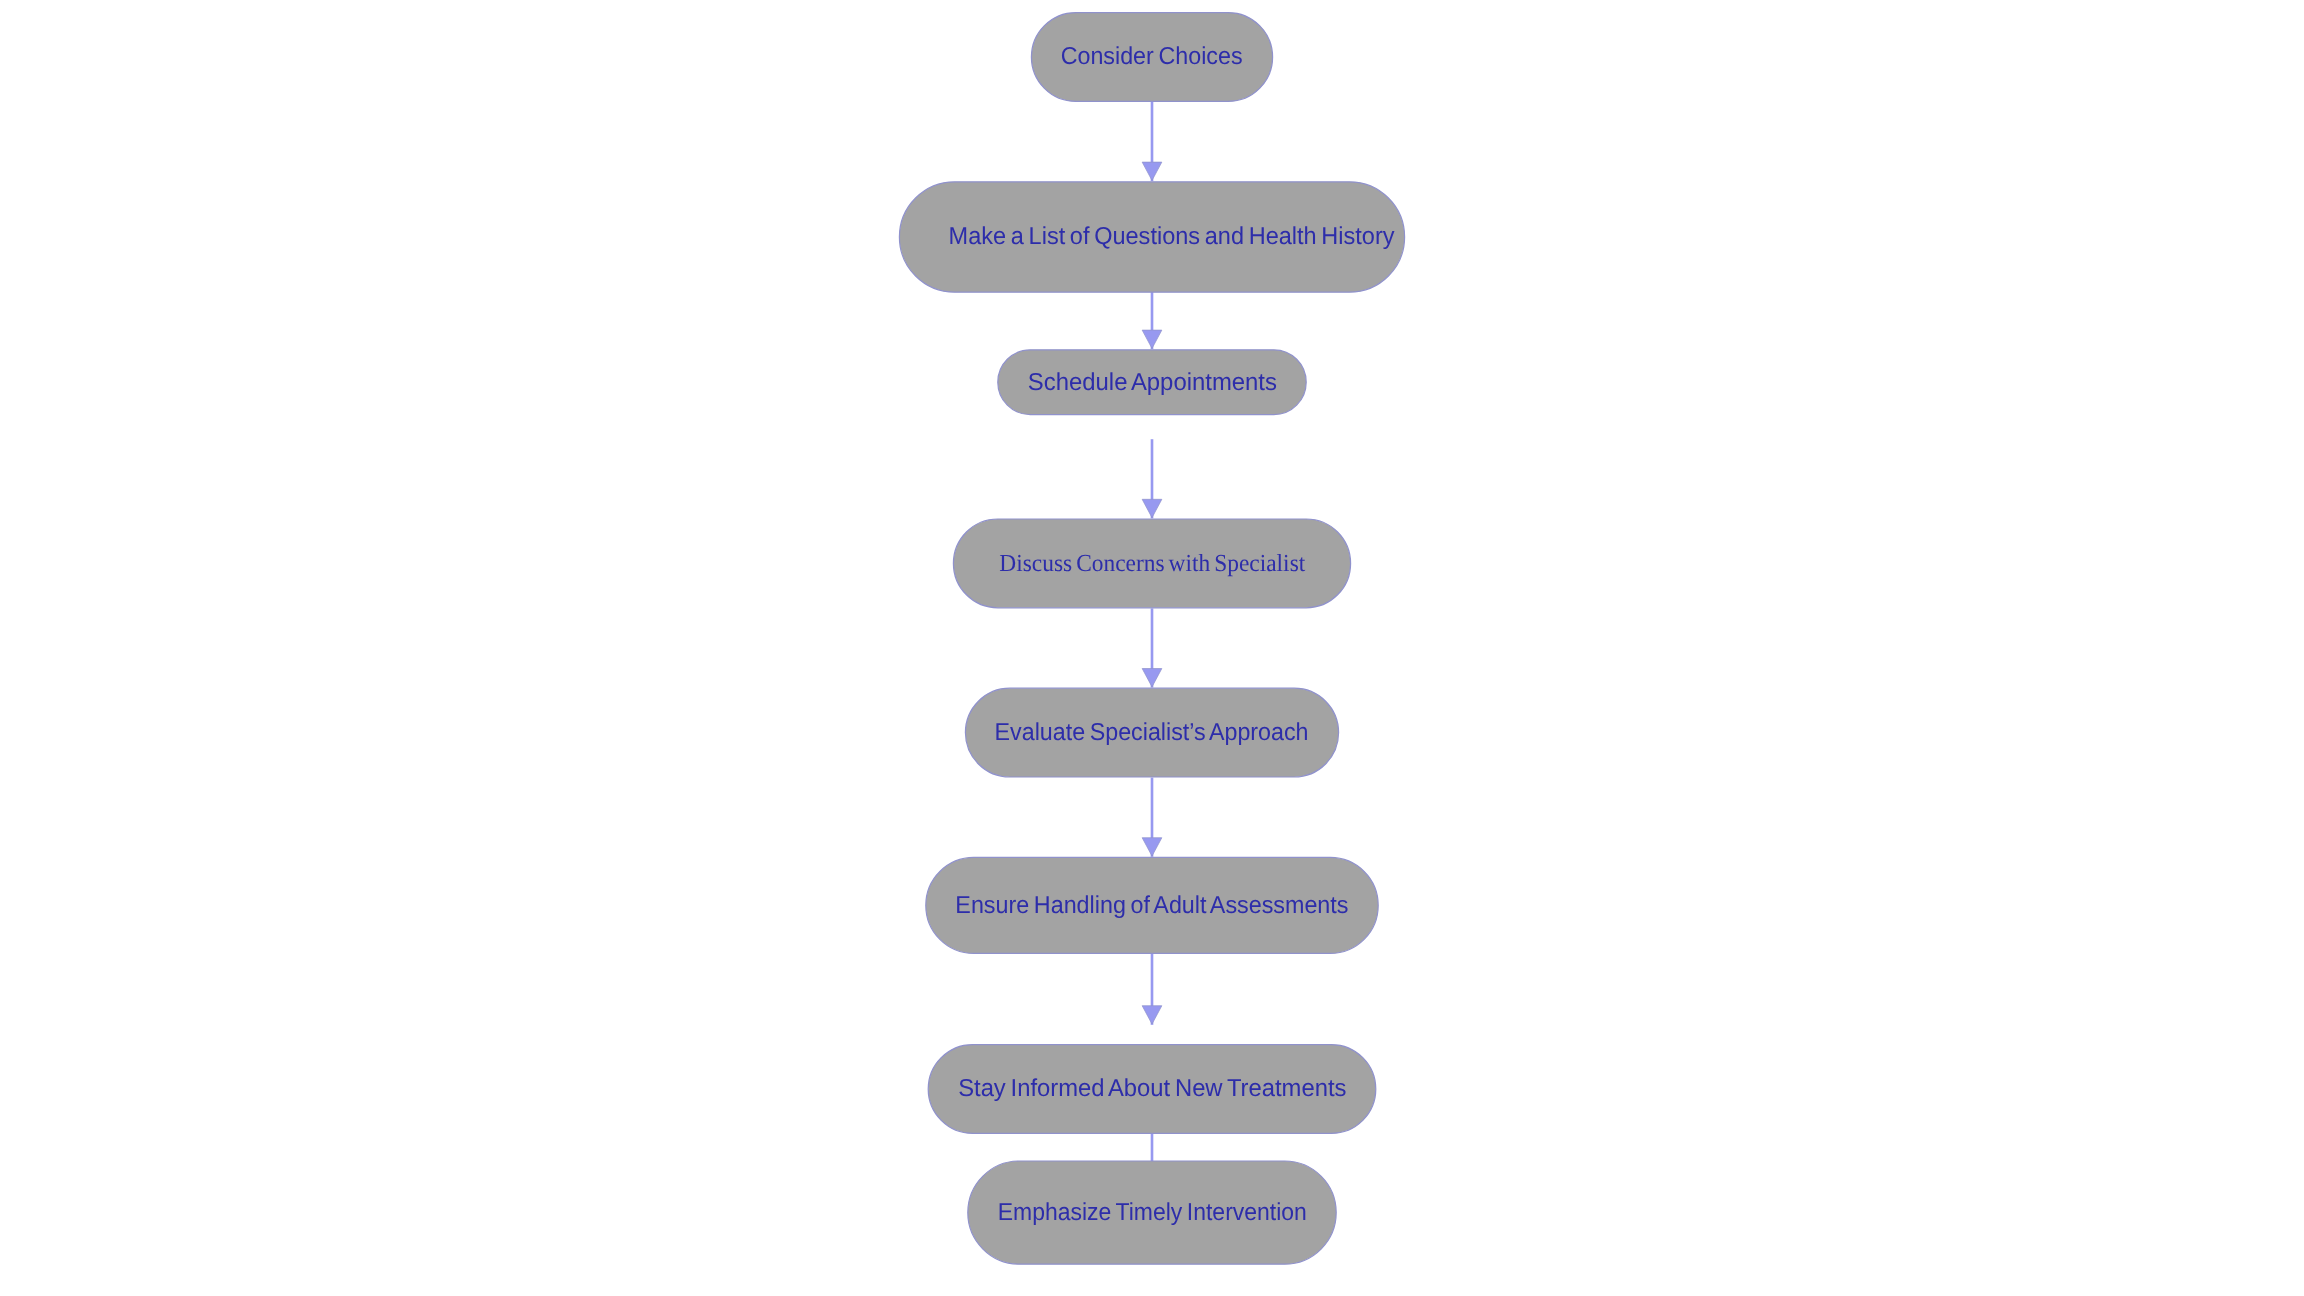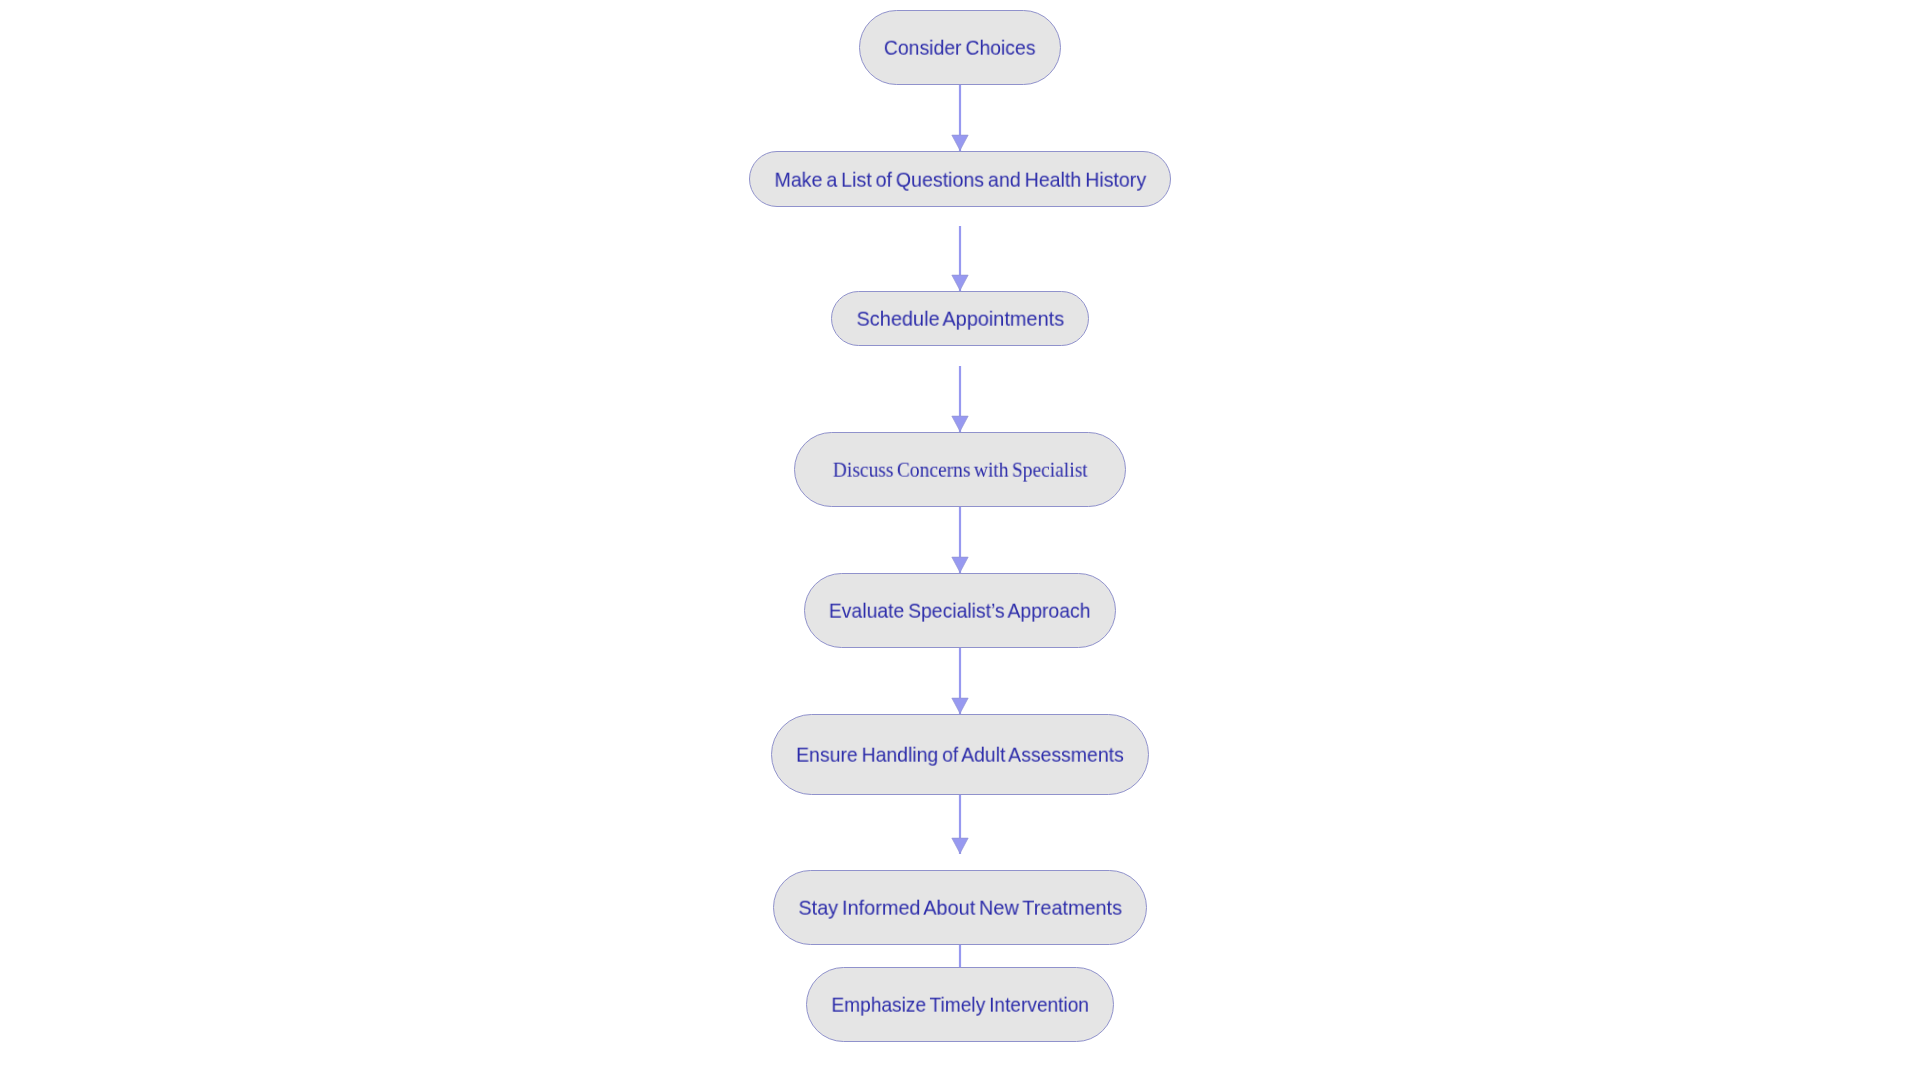--- a/index.html
+++ b/index.html
@@ -1,21 +1,21 @@
 <!DOCTYPE html>
 <html><head>
 <meta charset="utf-8">
 <title>Flowchart</title>
 <style>
   html,body{margin:0;padding:0;width:1920px;height:1080px;overflow:hidden;background:#ffffff;}
   body{font-family:"Liberation Sans",sans-serif;}
   #stage{position:relative;width:1920px;height:1080px;background:#ffffff;}
   #connectors-layer{position:absolute;left:0;top:0;}
   .node{position:absolute;box-sizing:border-box;display:flex;align-items:center;justify-content:center;
-        background:#e5e5e5;border:1px solid #9092cc;border-radius:999px;}
+        background:#a3a3a3;border:1px solid #9092cc;border-radius:999px;}
   .node-label{font-size:20.4px;line-height:1;white-space:nowrap;color:#2d2daa;word-spacing:-1.6px;
         transform:translateY(0.65px) scaleX(0.937);transform-origin:center center;
         will-change:transform;}
 </style>
 </head>
 <body>
 
 <div id="stage">
     <svg id="connectors-layer" width="1920" height="1080">
       <g>
@@ -43,34 +43,34 @@
         <path d="M 951.8 838.1 L 968.2 838.1 L 960 853.4 Z" fill="#9799f0" stroke="#9092cc" stroke-width="0.6"></path>
       </g>
       <g>
         <line x1="960" y1="929" x2="960" y2="995" stroke="#9799f0" stroke-width="2.2"></line>
         <path d="M 951.8 979.1 L 968.2 979.1 L 960 994.4 Z" fill="#9799f0" stroke="#9092cc" stroke-width="0.6"></path>
       </g>
     </svg>
     <div class="node" style="left: 859px; top: 10px; width: 202px; height: 75px;">
       <span class="node-label" style="transform: translateY(0.65px) scaleX(0.9514);">Consider Choices</span>
     </div>
-    <div class="node" style="left: 749px; top: 151px; width: 422px; height: 56px;">
+    <div class="node" style="left: 749px; top: 151px; width: 422px; height: 93px; justify-content: flex-end;">
       <span class="node-label" style="transform: translateY(0.65px) scaleX(0.9612);">Make a List of Questions and Health History</span>
     </div>
     <div class="node" style="left: 831px; top: 291px; width: 258px; height: 55px;">
       <span class="node-label" style="transform: translateY(0.65px) scaleX(0.9762);">Schedule Appointments</span>
     </div>
     <div class="node" style="left: 794px; top: 432px; width: 332px; height: 75px; font-family: Liberation Serif, serif;">
       <span class="node-label" style="transform: translateY(0.65px) scaleX(0.9566);">Discuss Concerns with Specialist</span>
     </div>
     <div class="node" style="left: 804px; top: 573px; width: 312px; height: 75px;">
       <span class="node-label" style="transform: translateY(0.65px) scaleX(0.9503);">Evaluate Specialist’s Approach</span>
     </div>
     <div class="node" style="left: 771px; top: 714px; width: 378px; height: 81px;">
       <span class="node-label" style="transform: translateY(0.65px) scaleX(0.9528);">Ensure Handling of Adult Assessments</span>
     </div>
     <div class="node" style="left: 773px; top: 854px; width: 374px; height: 75px; margin-top: 16px;">
       <span class="node-label" style="transform: translateY(0.65px) scaleX(0.9733);">Stay Informed About New Treatments</span>
     </div>
-    <div class="node" style="left: 806px; top: 967px; width: 308px; height: 75px;">
+    <div class="node" style="left: 806px; top: 967px; width: 308px; height: 87px;">
       <span class="node-label" style="transform: translateY(0.65px) scaleX(0.9385);">Emphasize Timely Intervention</span>
     </div>
   </div>
 
 </body></html>

